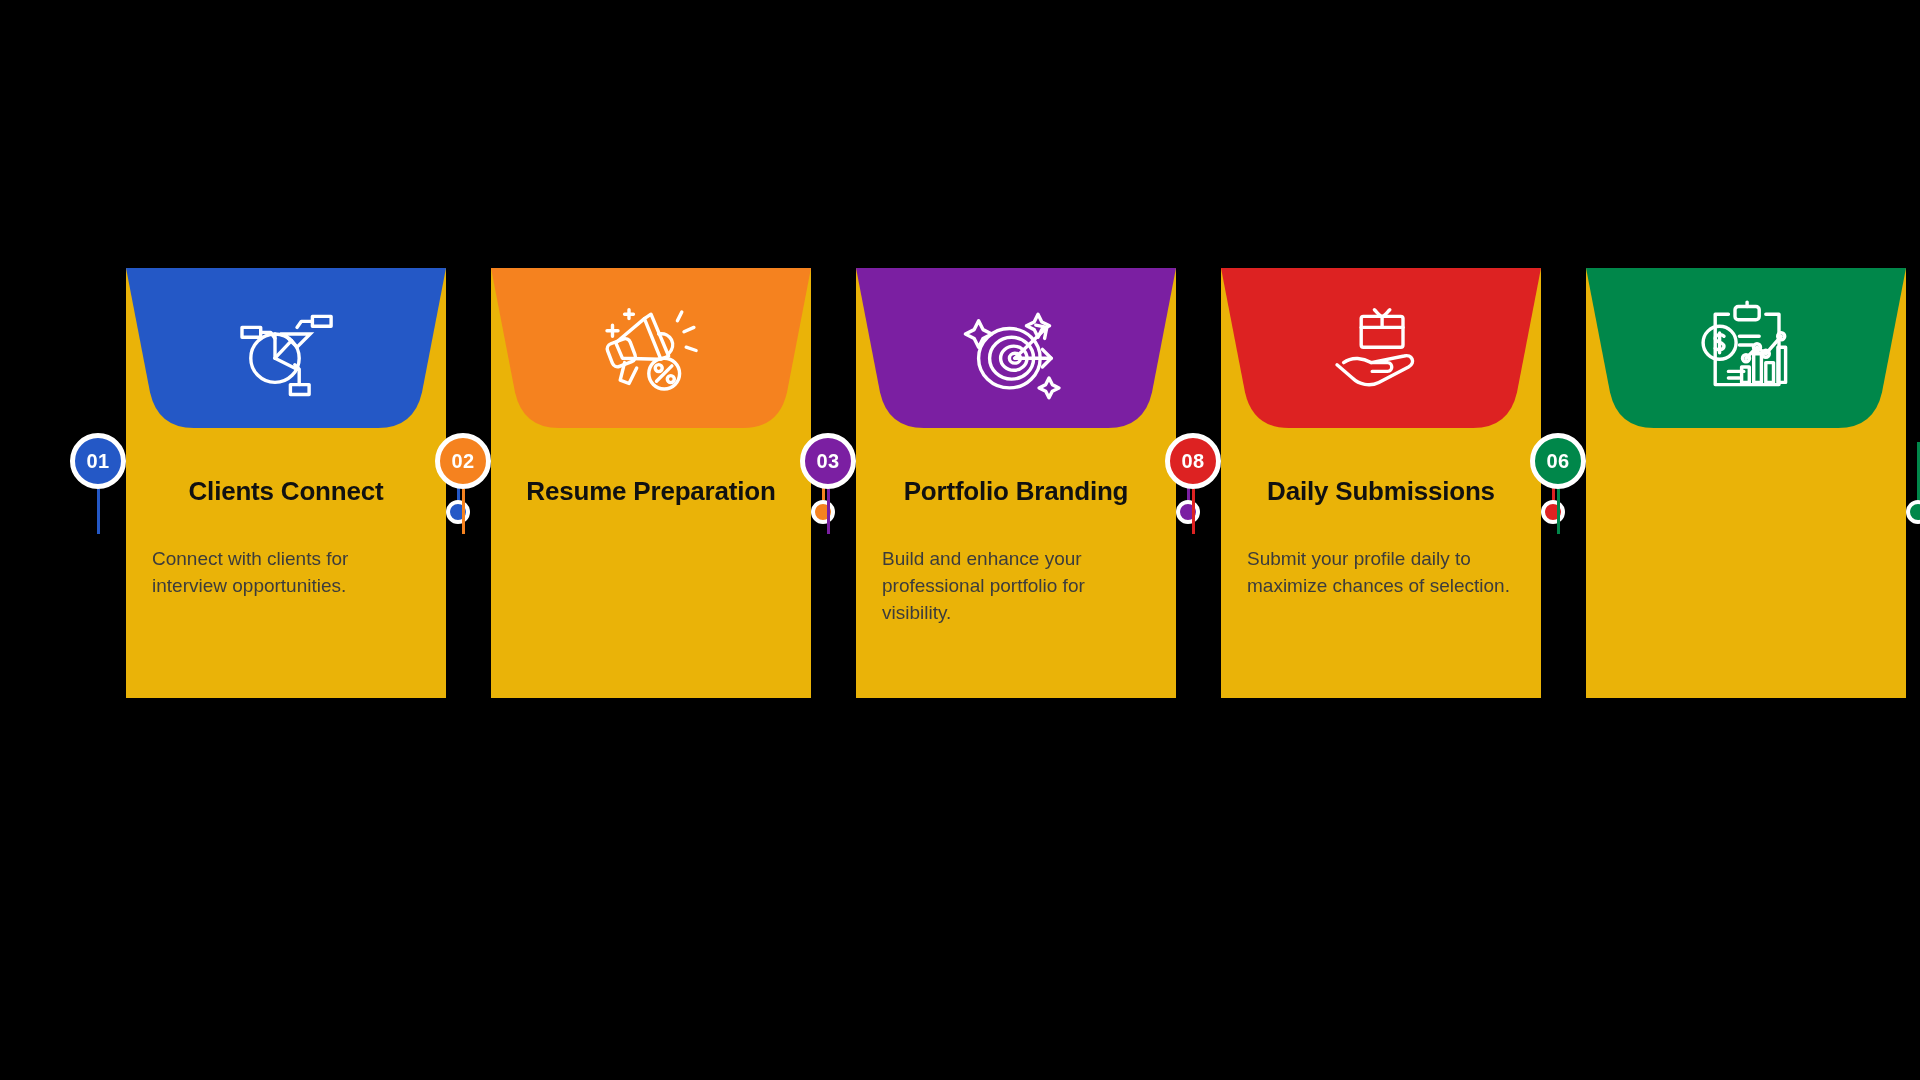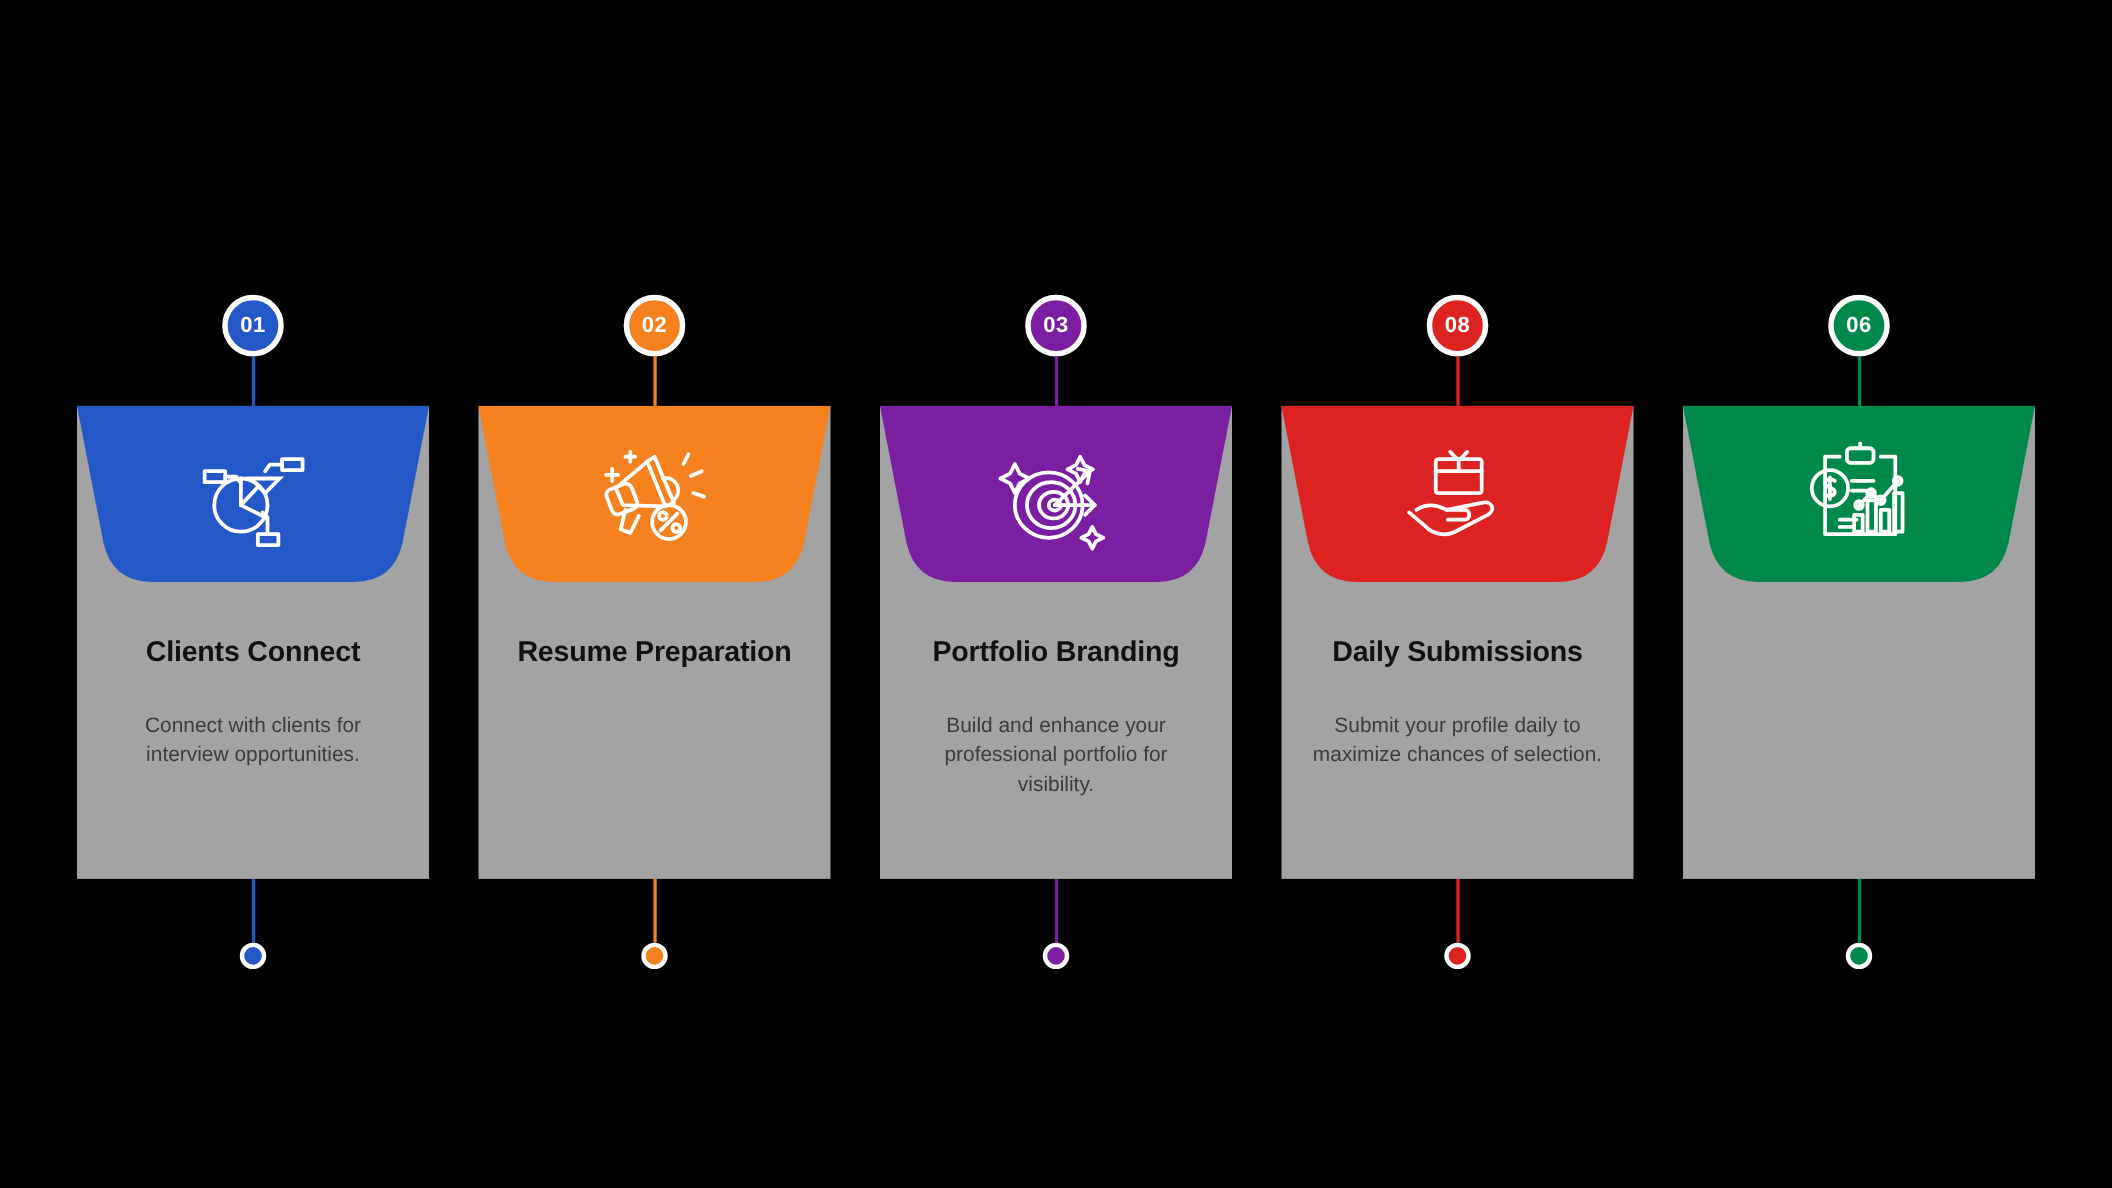--- a/index.html
+++ b/index.html
@@ -15,21 +15,21 @@
     justify-content:center;
     align-items:flex-start;
     gap:45px;
     padding-top:268px;
     box-sizing:border-box;
   }
   .step{
     width:320px;
     position:relative;
     display:flex;
-    flex-direction:column;
+    flex-direction:row;
     align-items:center;
   }
   
   .badge-wrap{
     position:relative;
     display:flex;flex-direction:column;align-items:center;
     z-index:5;
   }
   .badge{
     width:56px;height:56px;border-radius:50%;
@@ -41,21 +41,21 @@
     font-size:20px;font-weight:bold;
     letter-spacing:.5px;
     line-height:1;
   }
   .stem-top{
     width:3px;height:45px;background:var(--c);
   }
   
   .card{
     width:320px;
-    background:#a3a3a3;
+    background:#eab308;
     display:flex;flex-direction:column;align-items:center;
     position:relative;
     padding-bottom:38px;
     box-sizing:border-box;
     min-height:430px;
   }
   .bowl{
     width:320px;height:160px;
     position:relative;
     display:flex;align-items:center;justify-content:center;
@@ -79,21 +79,21 @@
     text-align:center;
     line-height:1.16;
     letter-spacing:-0.2px;
     padding:0 14px;
     box-sizing:border-box;
   }
   .desc{
     margin-top:40px;
     font-size:19px;
     color:#3c3c3c;
-    text-align:center;
+    text-align:left;
     line-height:1.42;
     padding:0 26px;
     box-sizing:border-box;
     font-weight:normal;
   }
   
   .stem-bottom{
     width:3px;height:58px;background:var(--c);
   }
   .dot{

